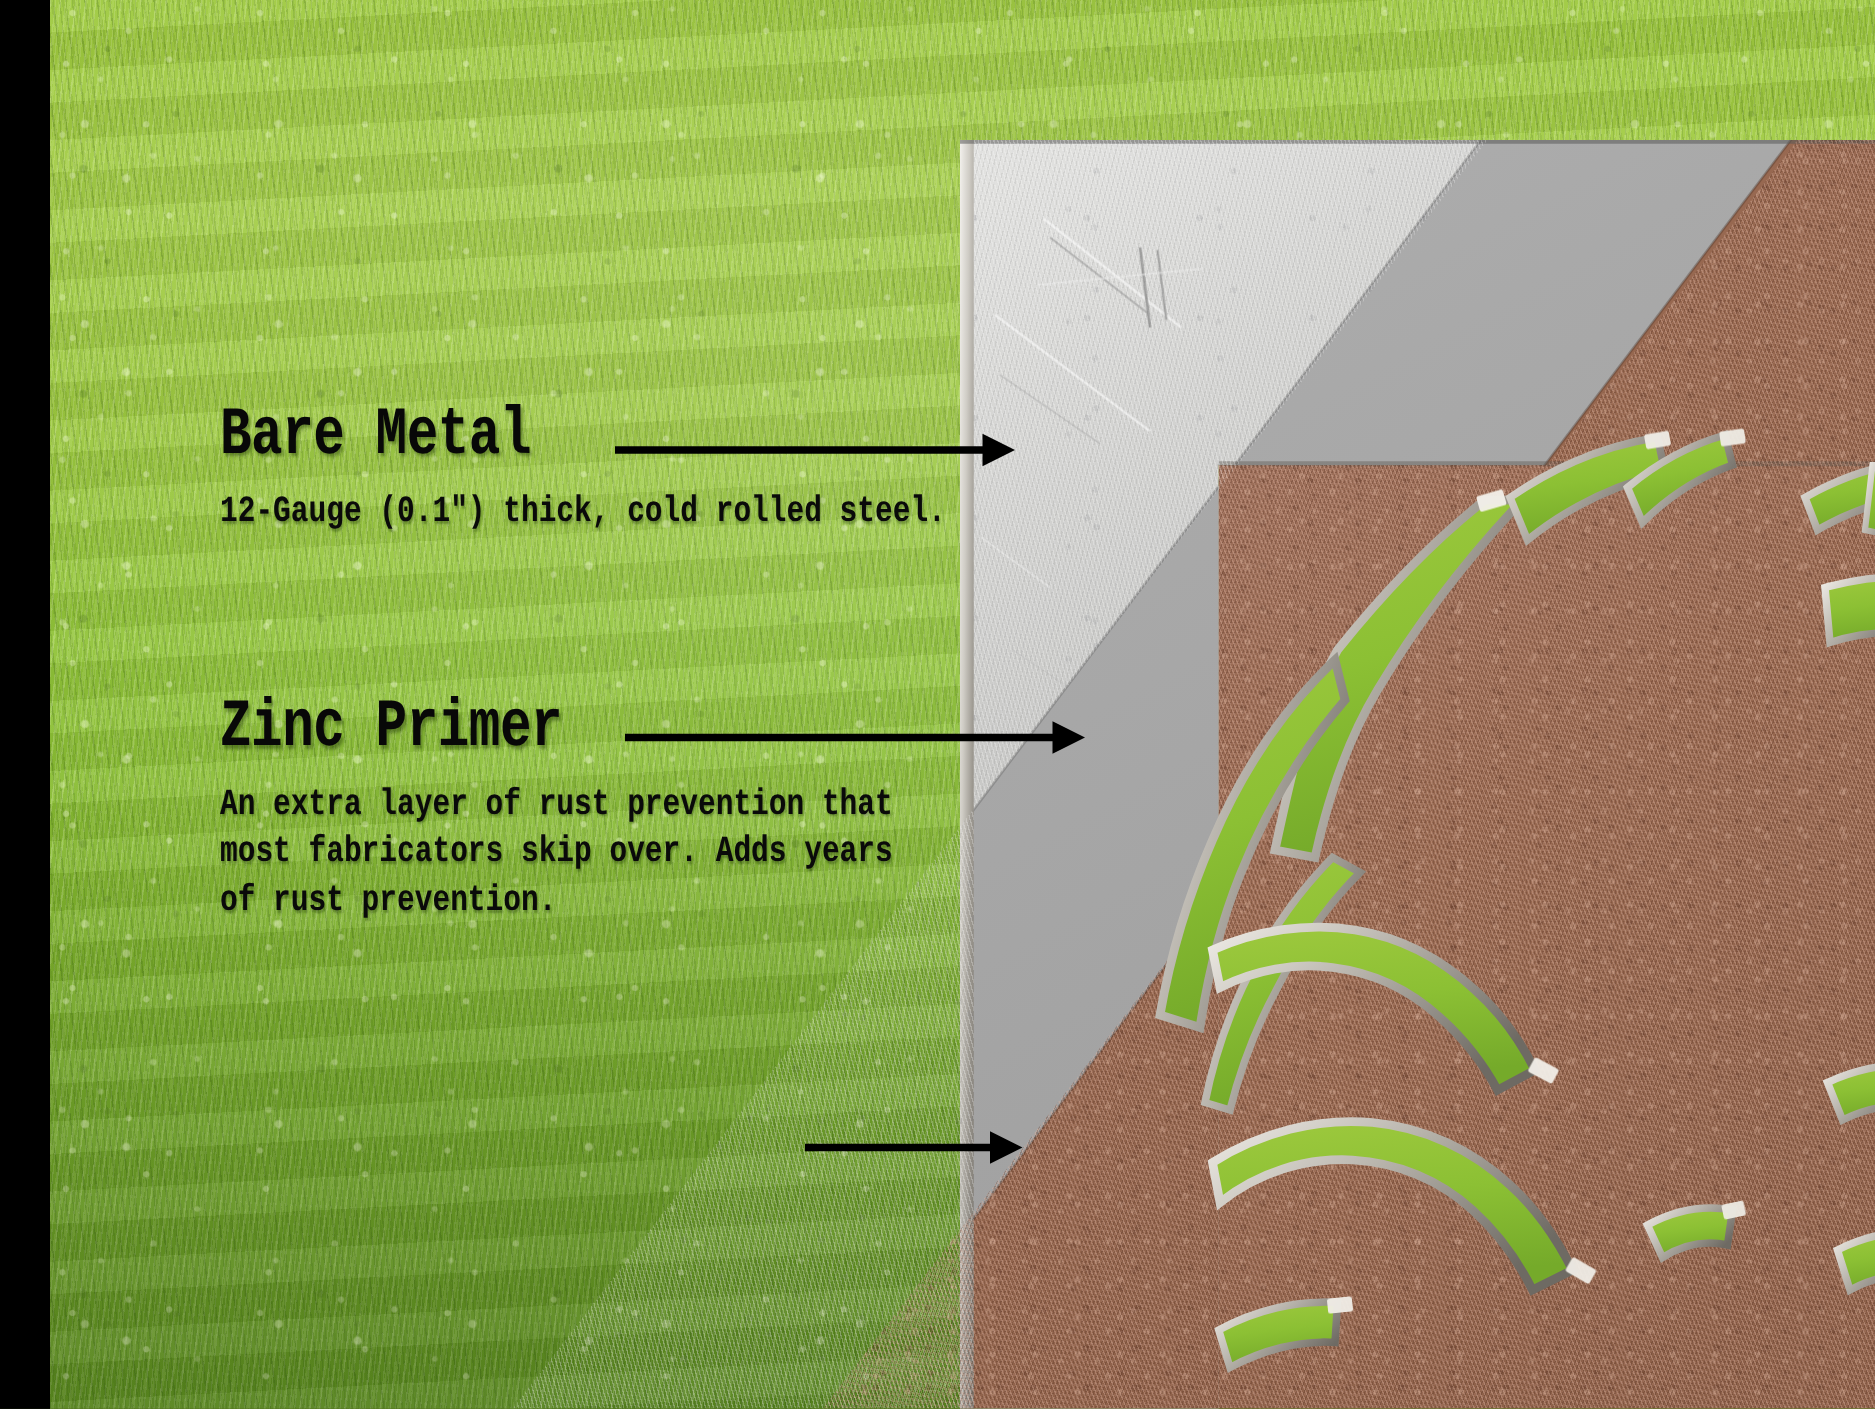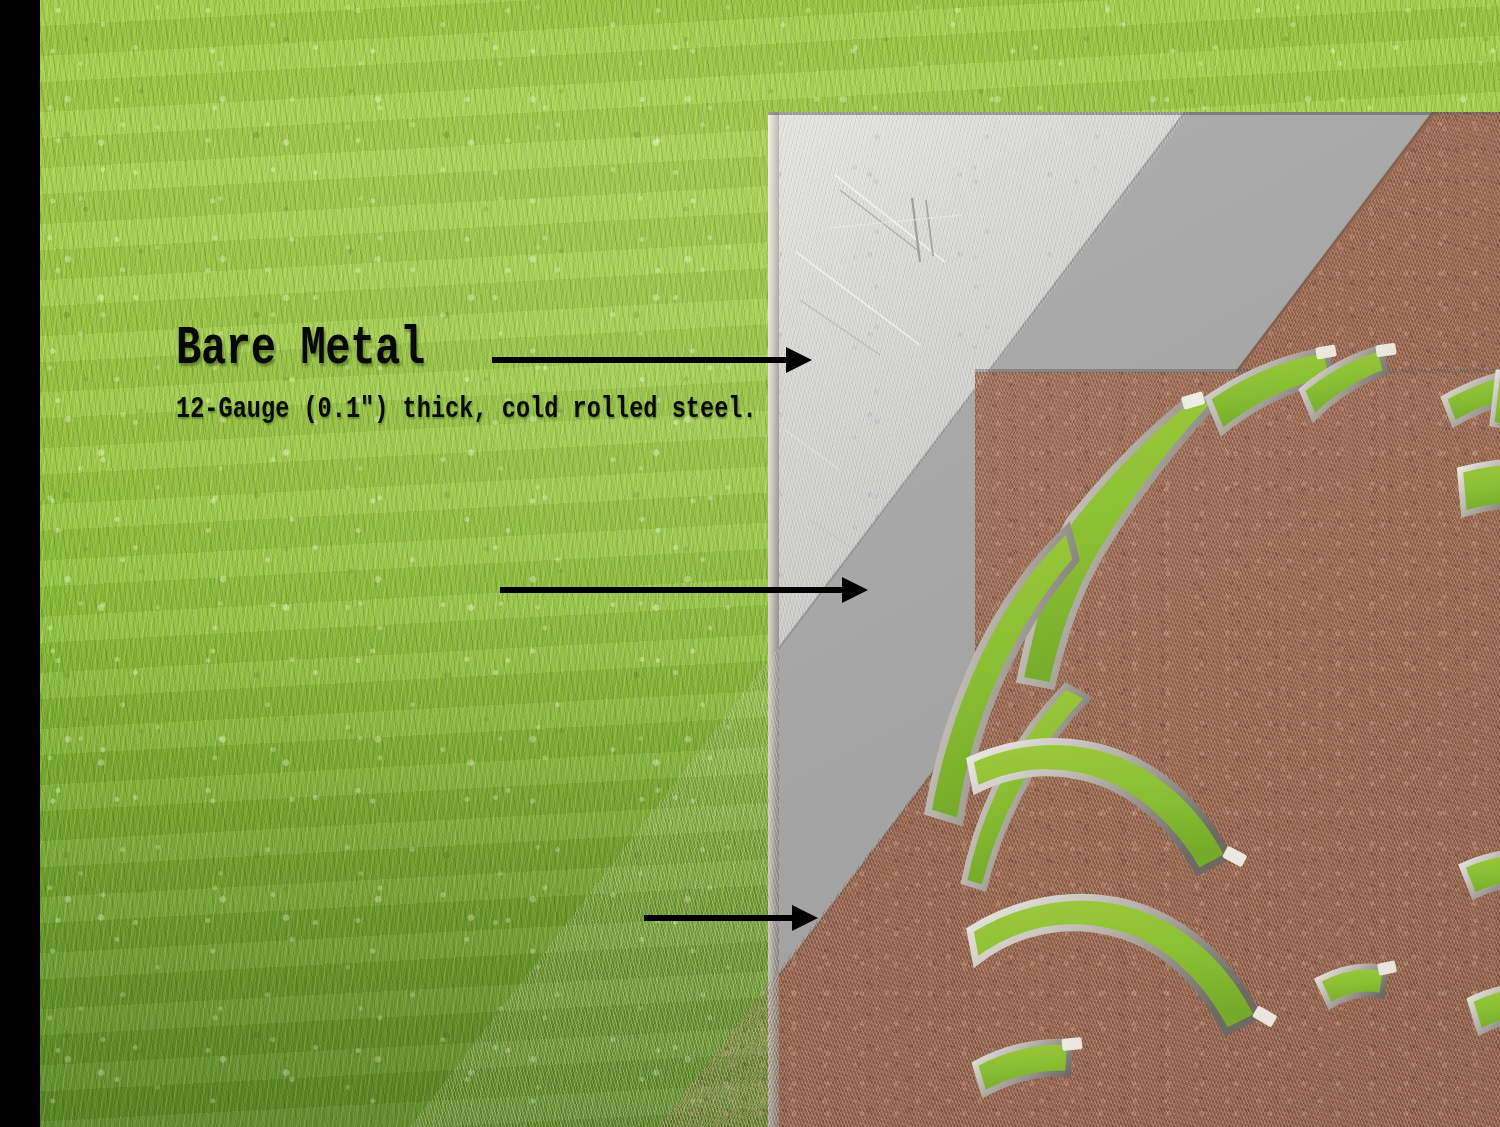--- a/index.html
+++ b/index.html
@@ -352,20 +352,28 @@
       <span class="ln">12-Gauge (0.1") thick, cold rolled steel.</span>
     </div>
   </div>
   <div class="arrow" style="left:452px; top:347px; width:320px;">
     <svg width="320" height="26" viewBox="0 0 320 26">
       <line x1="0" y1="13" x2="296" y2="13" stroke="#000000" stroke-width="6"></line>
       <polygon points="294,0 320,13 294,26" fill="#000000"></polygon>
     </svg>
   </div>
 
+  <div class="callout" style="left:136px; top:556px;">
+    <div class="co-head">Zinc Primer</div>
+    <div class="co-body" style="margin-top:14px;">
+      <span class="ln">An extra layer of rust prevention that</span>
+      <span class="ln">most fabricators skip over. Adds years</span>
+      <span class="ln">of rust prevention.</span>
+    </div>
+  </div>
   <div class="arrow" style="left:460px; top:577px; width:368px;">
     <svg width="368" height="26" viewBox="0 0 368 26">
       <line x1="0" y1="13" x2="344" y2="13" stroke="#000000" stroke-width="6"></line>
       <polygon points="342,0 368,13 342,26" fill="#000000"></polygon>
     </svg>
   </div>
 
   <div class="arrow" style="left:604px; top:905px; width:174px;">
     <svg width="174" height="26" viewBox="0 0 174 26">
       <line x1="0" y1="13" x2="150" y2="13" stroke="#000000" stroke-width="6"></line>

